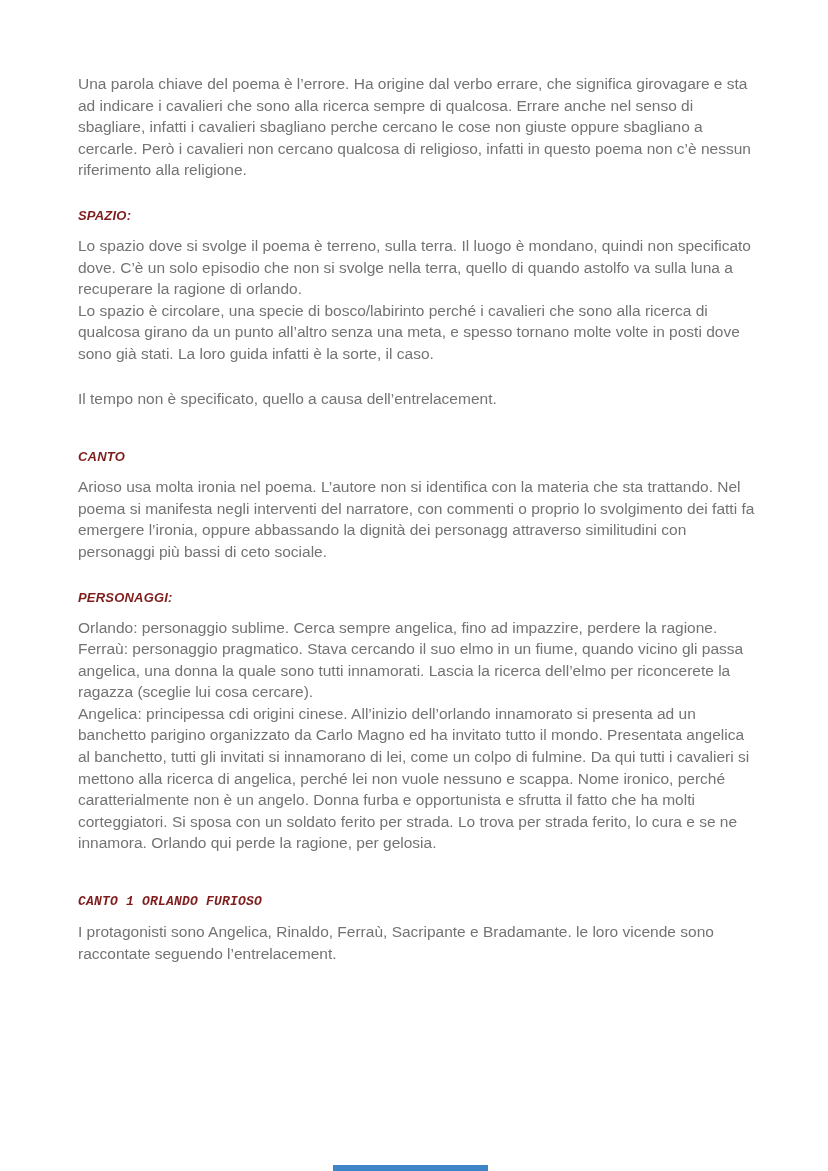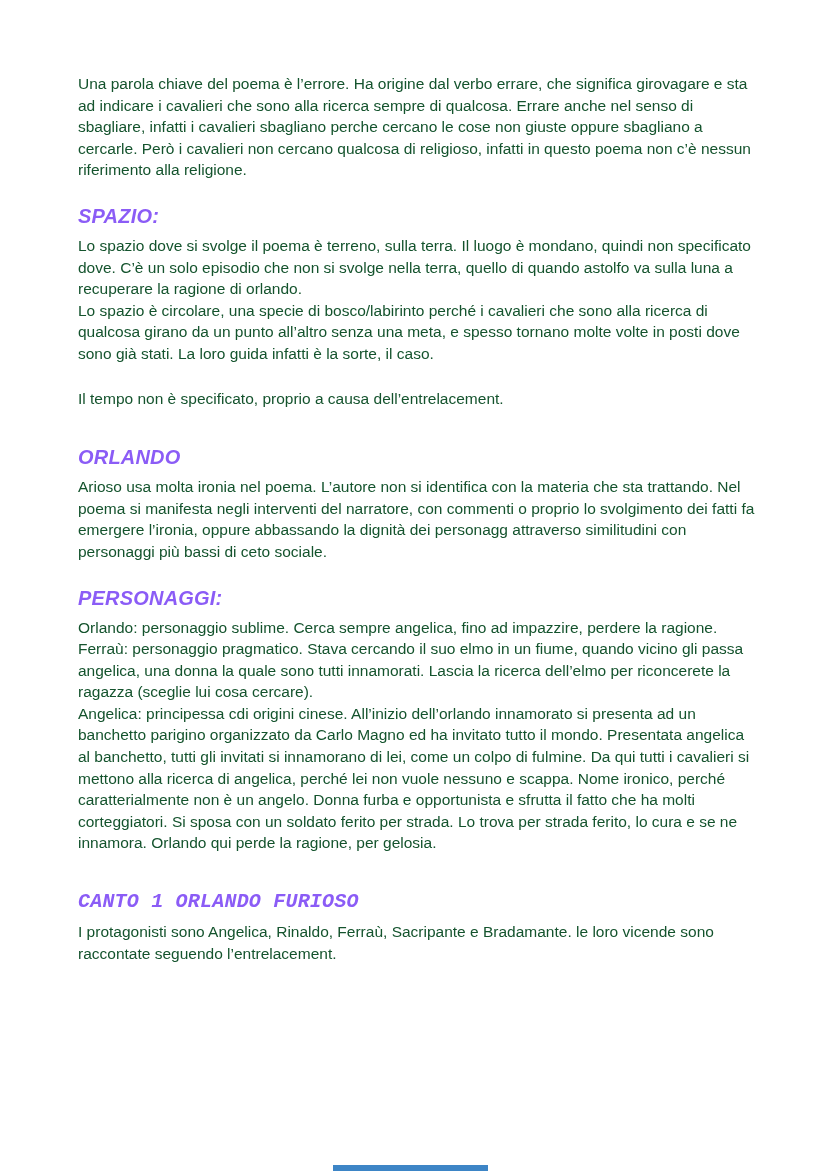--- a/index.html
+++ b/index.html
@@ -18,29 +18,29 @@
   .content {
     position: absolute;
     top: 73px;
     left: 78px;
     width: 682px;
     color: #1e1e1e;
   }
   p.body-text {
     font-size: 15.5px;
     line-height: 21.6px;
-    color: #14532d;
+    color: #737373;
     text-align: left;
   }
   h2.sec-heading {
-    font-size: 20px;
+    font-size: 13px;
     line-height: 24px;
     font-weight: bold;
     font-style: italic;
-    color: #8b5cf6;
+    color: #7f1d1d;
     letter-spacing: 0.2px;
   }
   section.sec { margin-top: 23px; }
   section.sec.gap-lg { margin-top: 36px; }
   section.sec h2.sec-heading { margin-bottom: 7px; }
   h2.sec-heading.stacked { margin-bottom: 2px; font-family: Liberation Mono, monospace; }
   .bottom-accent {
     position: absolute;
     left: 333px;
     bottom: 0;
@@ -57,25 +57,25 @@
 
     <p class="body-text">Una parola chiave del poema è l’errore. Ha origine dal verbo errare, che significa girovagare e sta ad indicare i cavalieri che sono alla ricerca sempre di qualcosa. Errare anche nel senso di sbagliare, infatti i cavalieri sbagliano perche cercano le cose non giuste oppure sbagliano a cercarle. Però i cavalieri non cercano qualcosa di religioso, infatti in questo poema non c’è nessun riferimento alla religione.</p>
 
     <section class="sec">
       <h2 class="sec-heading">SPAZIO:</h2>
       <p class="body-text">Lo spazio dove si svolge il poema è terreno, sulla terra. Il luogo è mondano, quindi non specificato dove. C’è un solo episodio che non si svolge nella terra, quello di quando astolfo va sulla luna a recuperare la ragione di orlando.</p>
       <p class="body-text">Lo spazio è circolare, una specie di bosco/labirinto perché i cavalieri che sono alla ricerca di qualcosa girano da un punto all’altro senza una meta, e spesso tornano molte volte in posti dove sono già stati. La loro guida infatti è la sorte, il caso.</p>
     </section>
 
     <section class="sec">
-      <p class="body-text">Il tempo non è specificato, proprio a causa dell’entrelacement.</p>
+      <p class="body-text">Il tempo non è specificato, quello a causa dell’entrelacement.</p>
     </section>
 
     <section class="sec gap-lg">
-      <h2 class="sec-heading">ORLANDO</h2>
+      <h2 class="sec-heading">CANTO</h2>
       <p class="body-text">Arioso usa molta ironia nel poema. L’autore non si identifica con la materia che sta trattando. Nel poema si manifesta negli interventi del narratore, con commenti o proprio lo svolgimento dei fatti fa emergere l’ironia, oppure abbassando la dignità dei personagg attraverso similitudini con personaggi più bassi di ceto sociale.</p>
     </section>
 
     <section class="sec">
       <h2 class="sec-heading">PERSONAGGI:</h2>
       <p class="body-text">Orlando: personaggio sublime. Cerca sempre angelica, fino ad impazzire, perdere la ragione.</p>
       <p class="body-text">Ferraù: personaggio pragmatico. Stava cercando il suo elmo in un fiume, quando vicino gli passa angelica, una donna la quale sono tutti innamorati. Lascia la ricerca dell’elmo per riconcerete la ragazza (sceglie lui cosa cercare).</p>
       <p class="body-text">Angelica: principessa cdi origini cinese. All’inizio dell’orlando innamorato si presenta ad un banchetto parigino organizzato da Carlo Magno ed ha invitato tutto il mondo. Presentata angelica al banchetto, tutti gli invitati si innamorano di lei, come un colpo di fulmine. Da qui tutti i cavalieri si mettono alla ricerca di angelica, perché lei non vuole nessuno e scappa. Nome ironico, perché caratterialmente non è un angelo. Donna furba e opportunista e sfrutta il fatto che ha molti corteggiatori. Si sposa con un soldato ferito per strada. Lo trova per strada ferito, lo cura e se ne innamora. Orlando qui perde la ragione, per gelosia.</p>
     </section>
 

